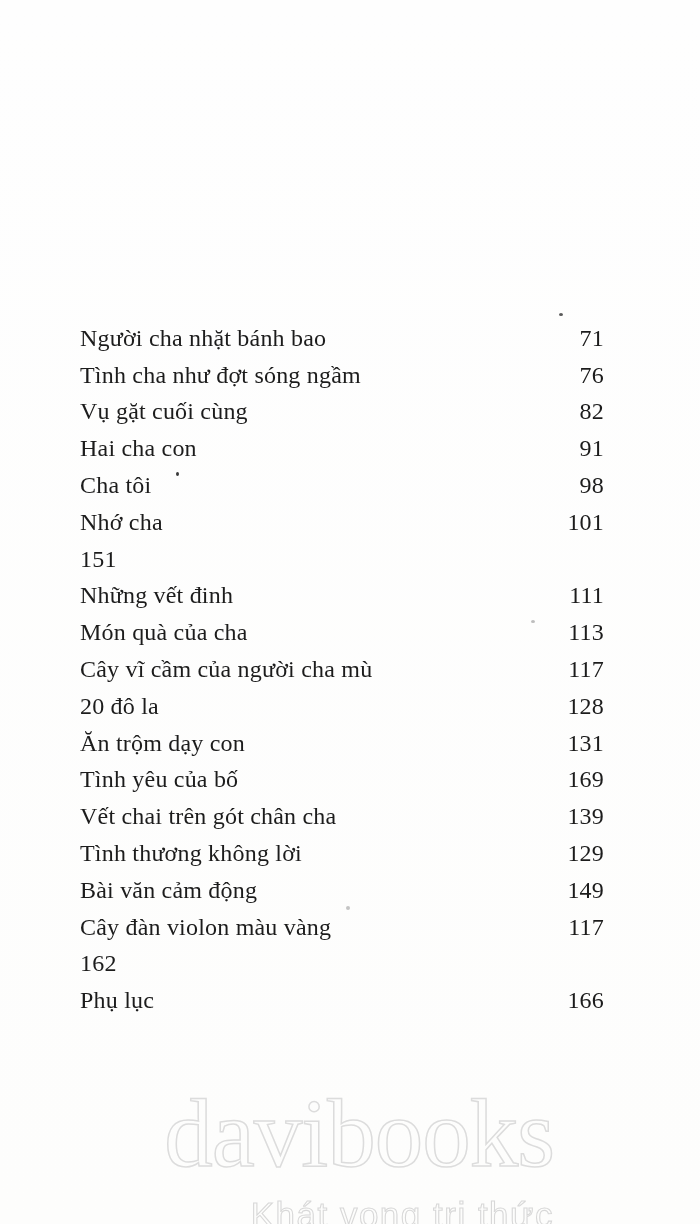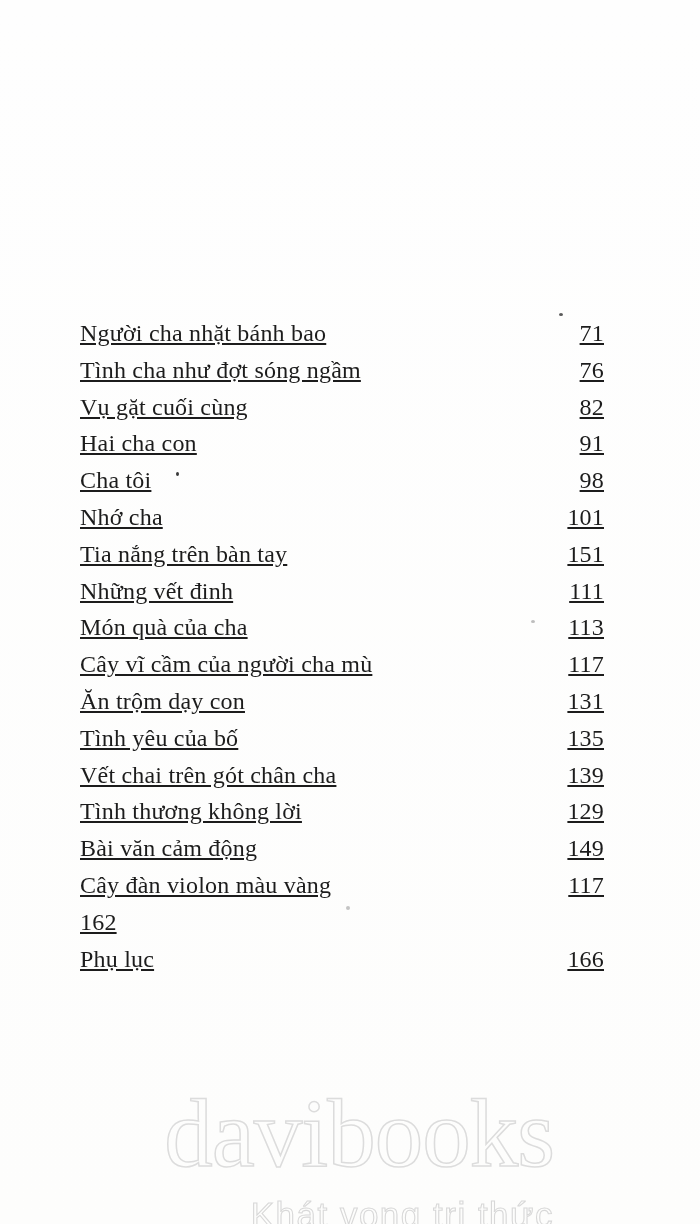--- a/index.html
+++ b/index.html
@@ -23,26 +23,25 @@
   .toc {
     position: absolute;
     left: 80px;
     top: 320px;
     width: 524px;
   }
   .toc-row {
     height: 36.8px;
     display: flex;
     justify-content: space-between;
-    align-items: flex-start;
+    align-items: center;
     font-size: 24px;
     color: #1c1c1c;
     letter-spacing: 0.2px;
     white-space: nowrap;
-    text-decoration: underline;
   }
   .toc-row .title {
     font-weight: 400;
   }
   .toc-row .pagenum {
     font-weight: 400;
     text-align: right;
   }
   
   .watermark {
@@ -110,48 +109,51 @@
       <span class="title">Cha tôi</span>
       <span class="pagenum">98</span>
     </div>
 
     <div class="toc-row">
       <span class="title">Nhớ cha</span>
       <span class="pagenum">101</span>
     </div>
 
     <div class="toc-row">
-      <span class="title">Tia nắng trên bàn tay</span>
       <span class="pagenum">151</span>
     </div>
 
     <div class="toc-row">
       <span class="title">Những vết đinh</span>
       <span class="pagenum">111</span>
     </div>
 
     <div class="toc-row">
       <span class="title">Món quà của cha</span>
       <span class="pagenum">113</span>
     </div>
 
     <div class="toc-row">
       <span class="title">Cây vĩ cầm của người cha mù</span>
       <span class="pagenum">117</span>
     </div>
 
+    <div class="toc-row">
+      <span class="title">20 đô la</span>
+      <span class="pagenum">128</span>
+    </div>
 
     <div class="toc-row">
       <span class="title">Ăn trộm dạy con</span>
       <span class="pagenum">131</span>
     </div>
 
     <div class="toc-row">
       <span class="title">Tình yêu của bố</span>
-      <span class="pagenum">135</span>
+      <span class="pagenum">169</span>
     </div>
 
     <div class="toc-row">
       <span class="title">Vết chai trên gót chân cha</span>
       <span class="pagenum">139</span>
     </div>
 
     <div class="toc-row">
       <span class="title">Tình thương không lời</span>
       <span class="pagenum">129</span>

